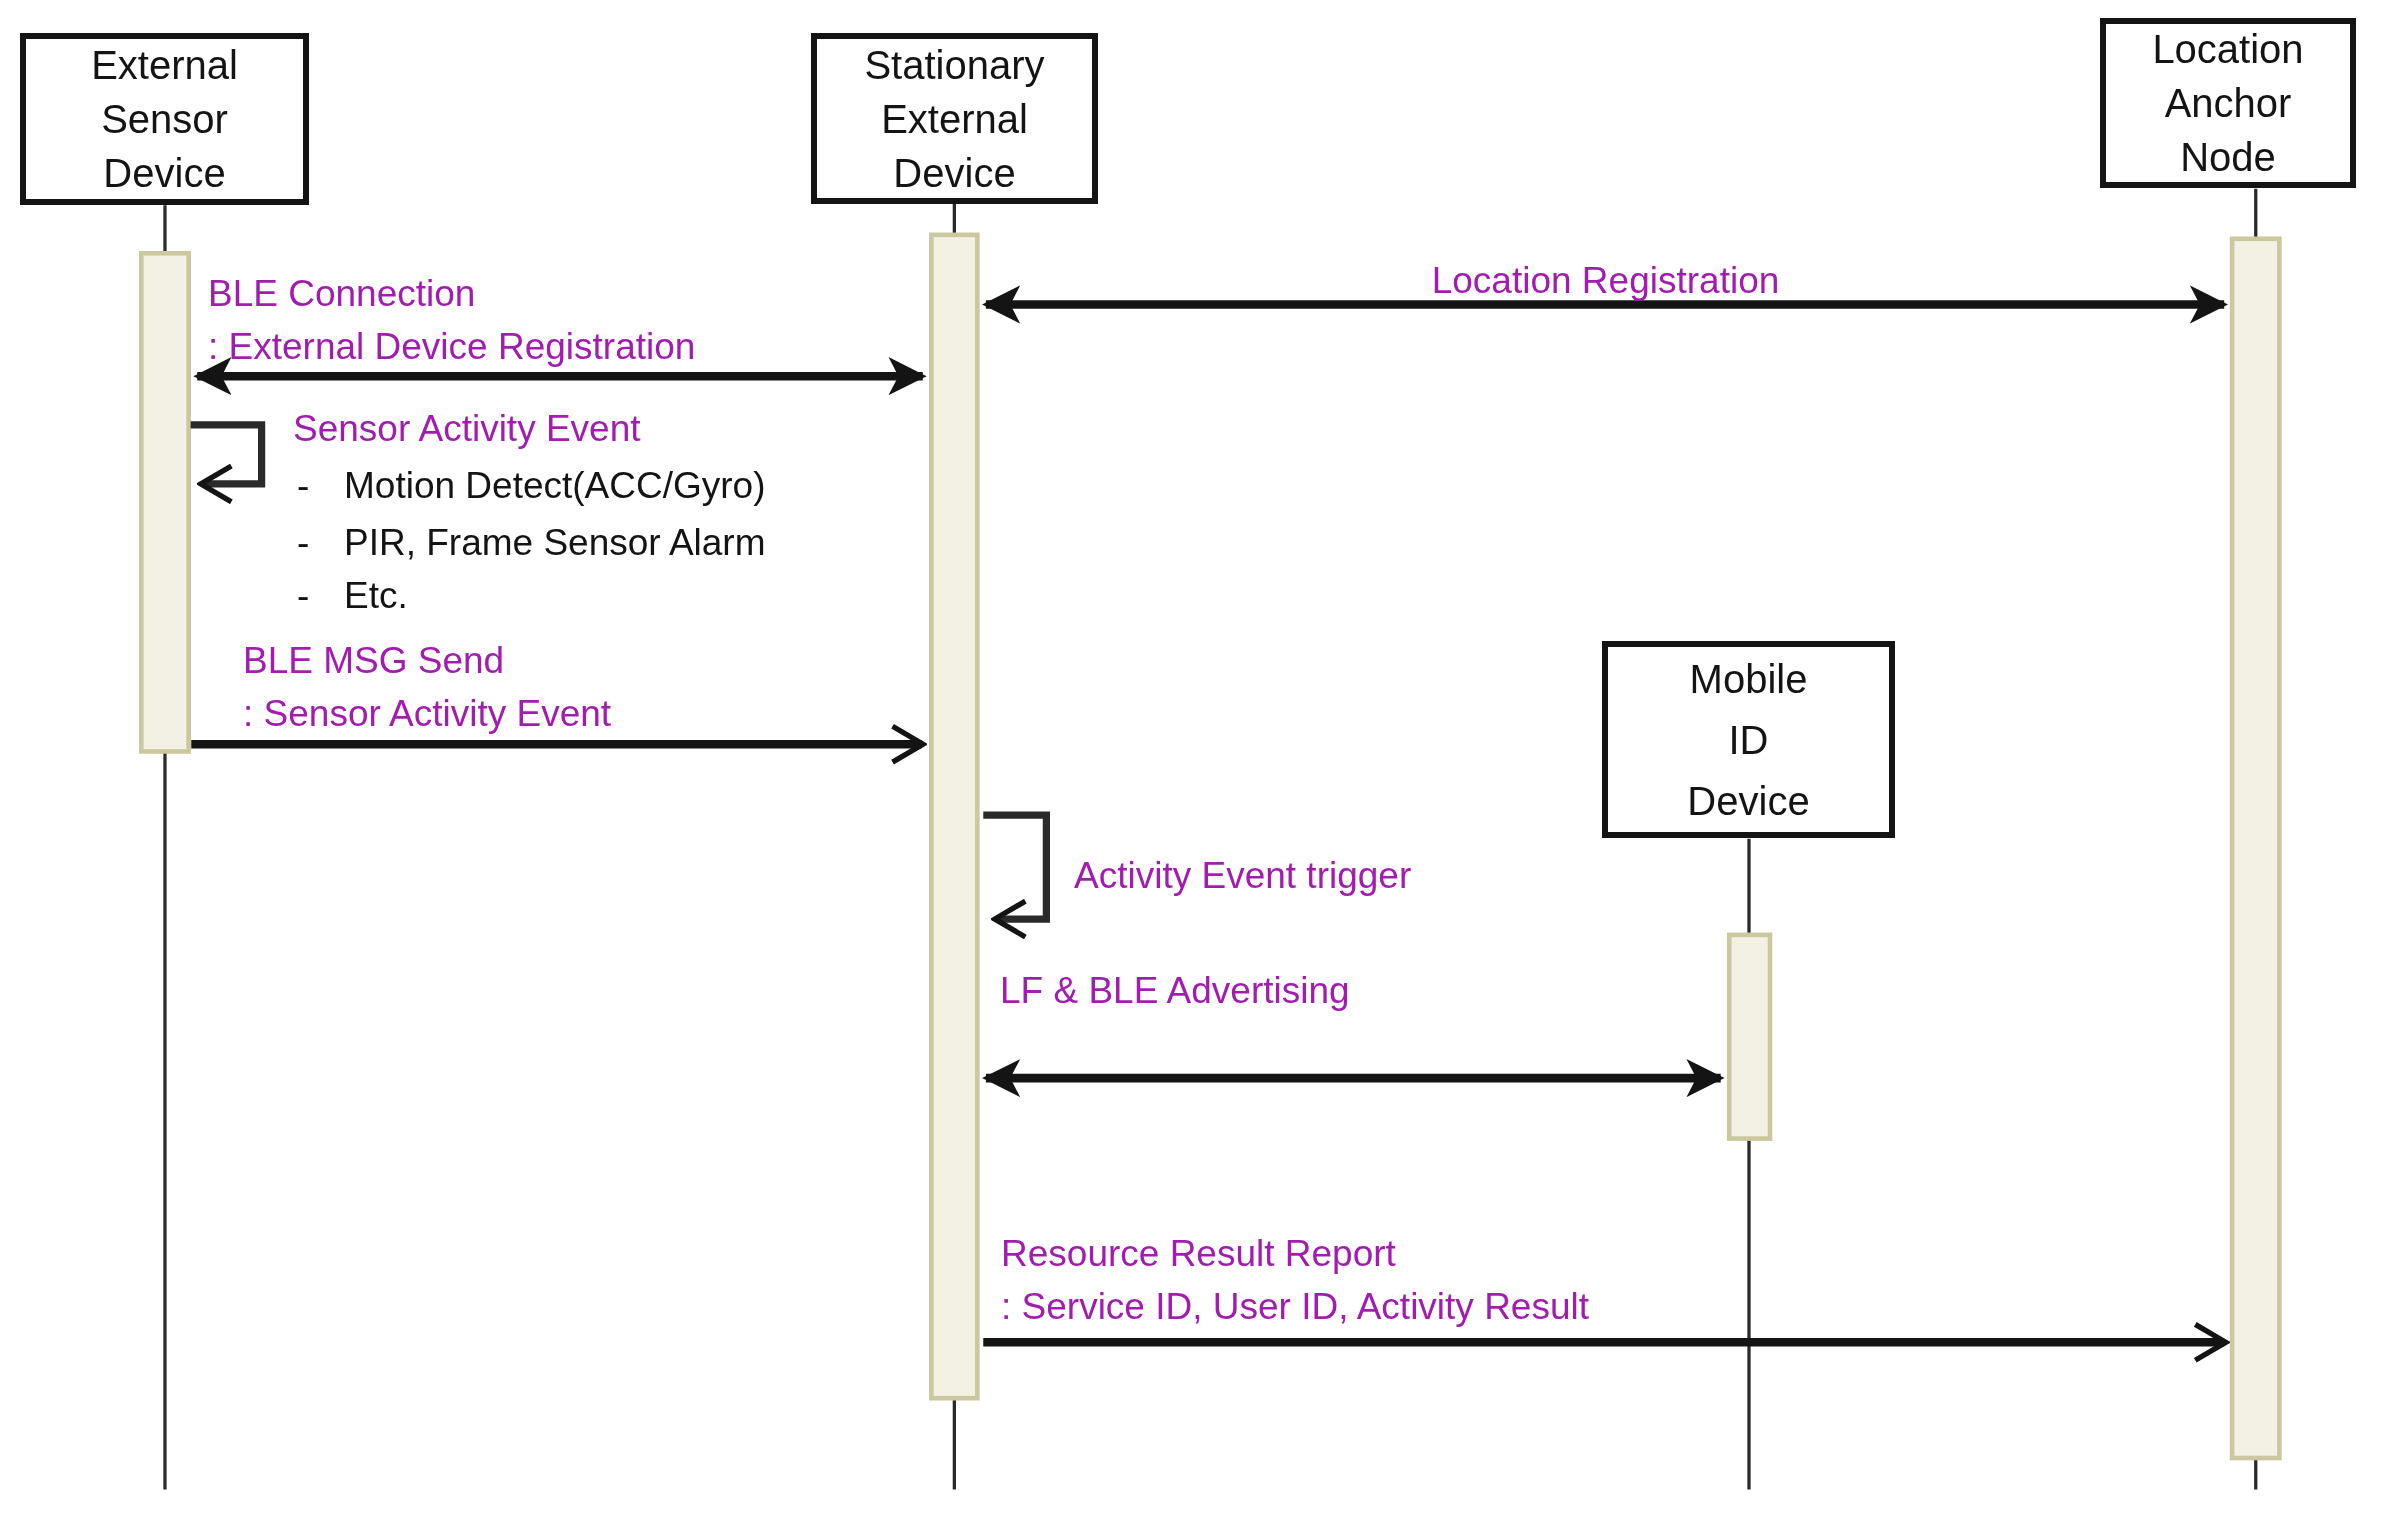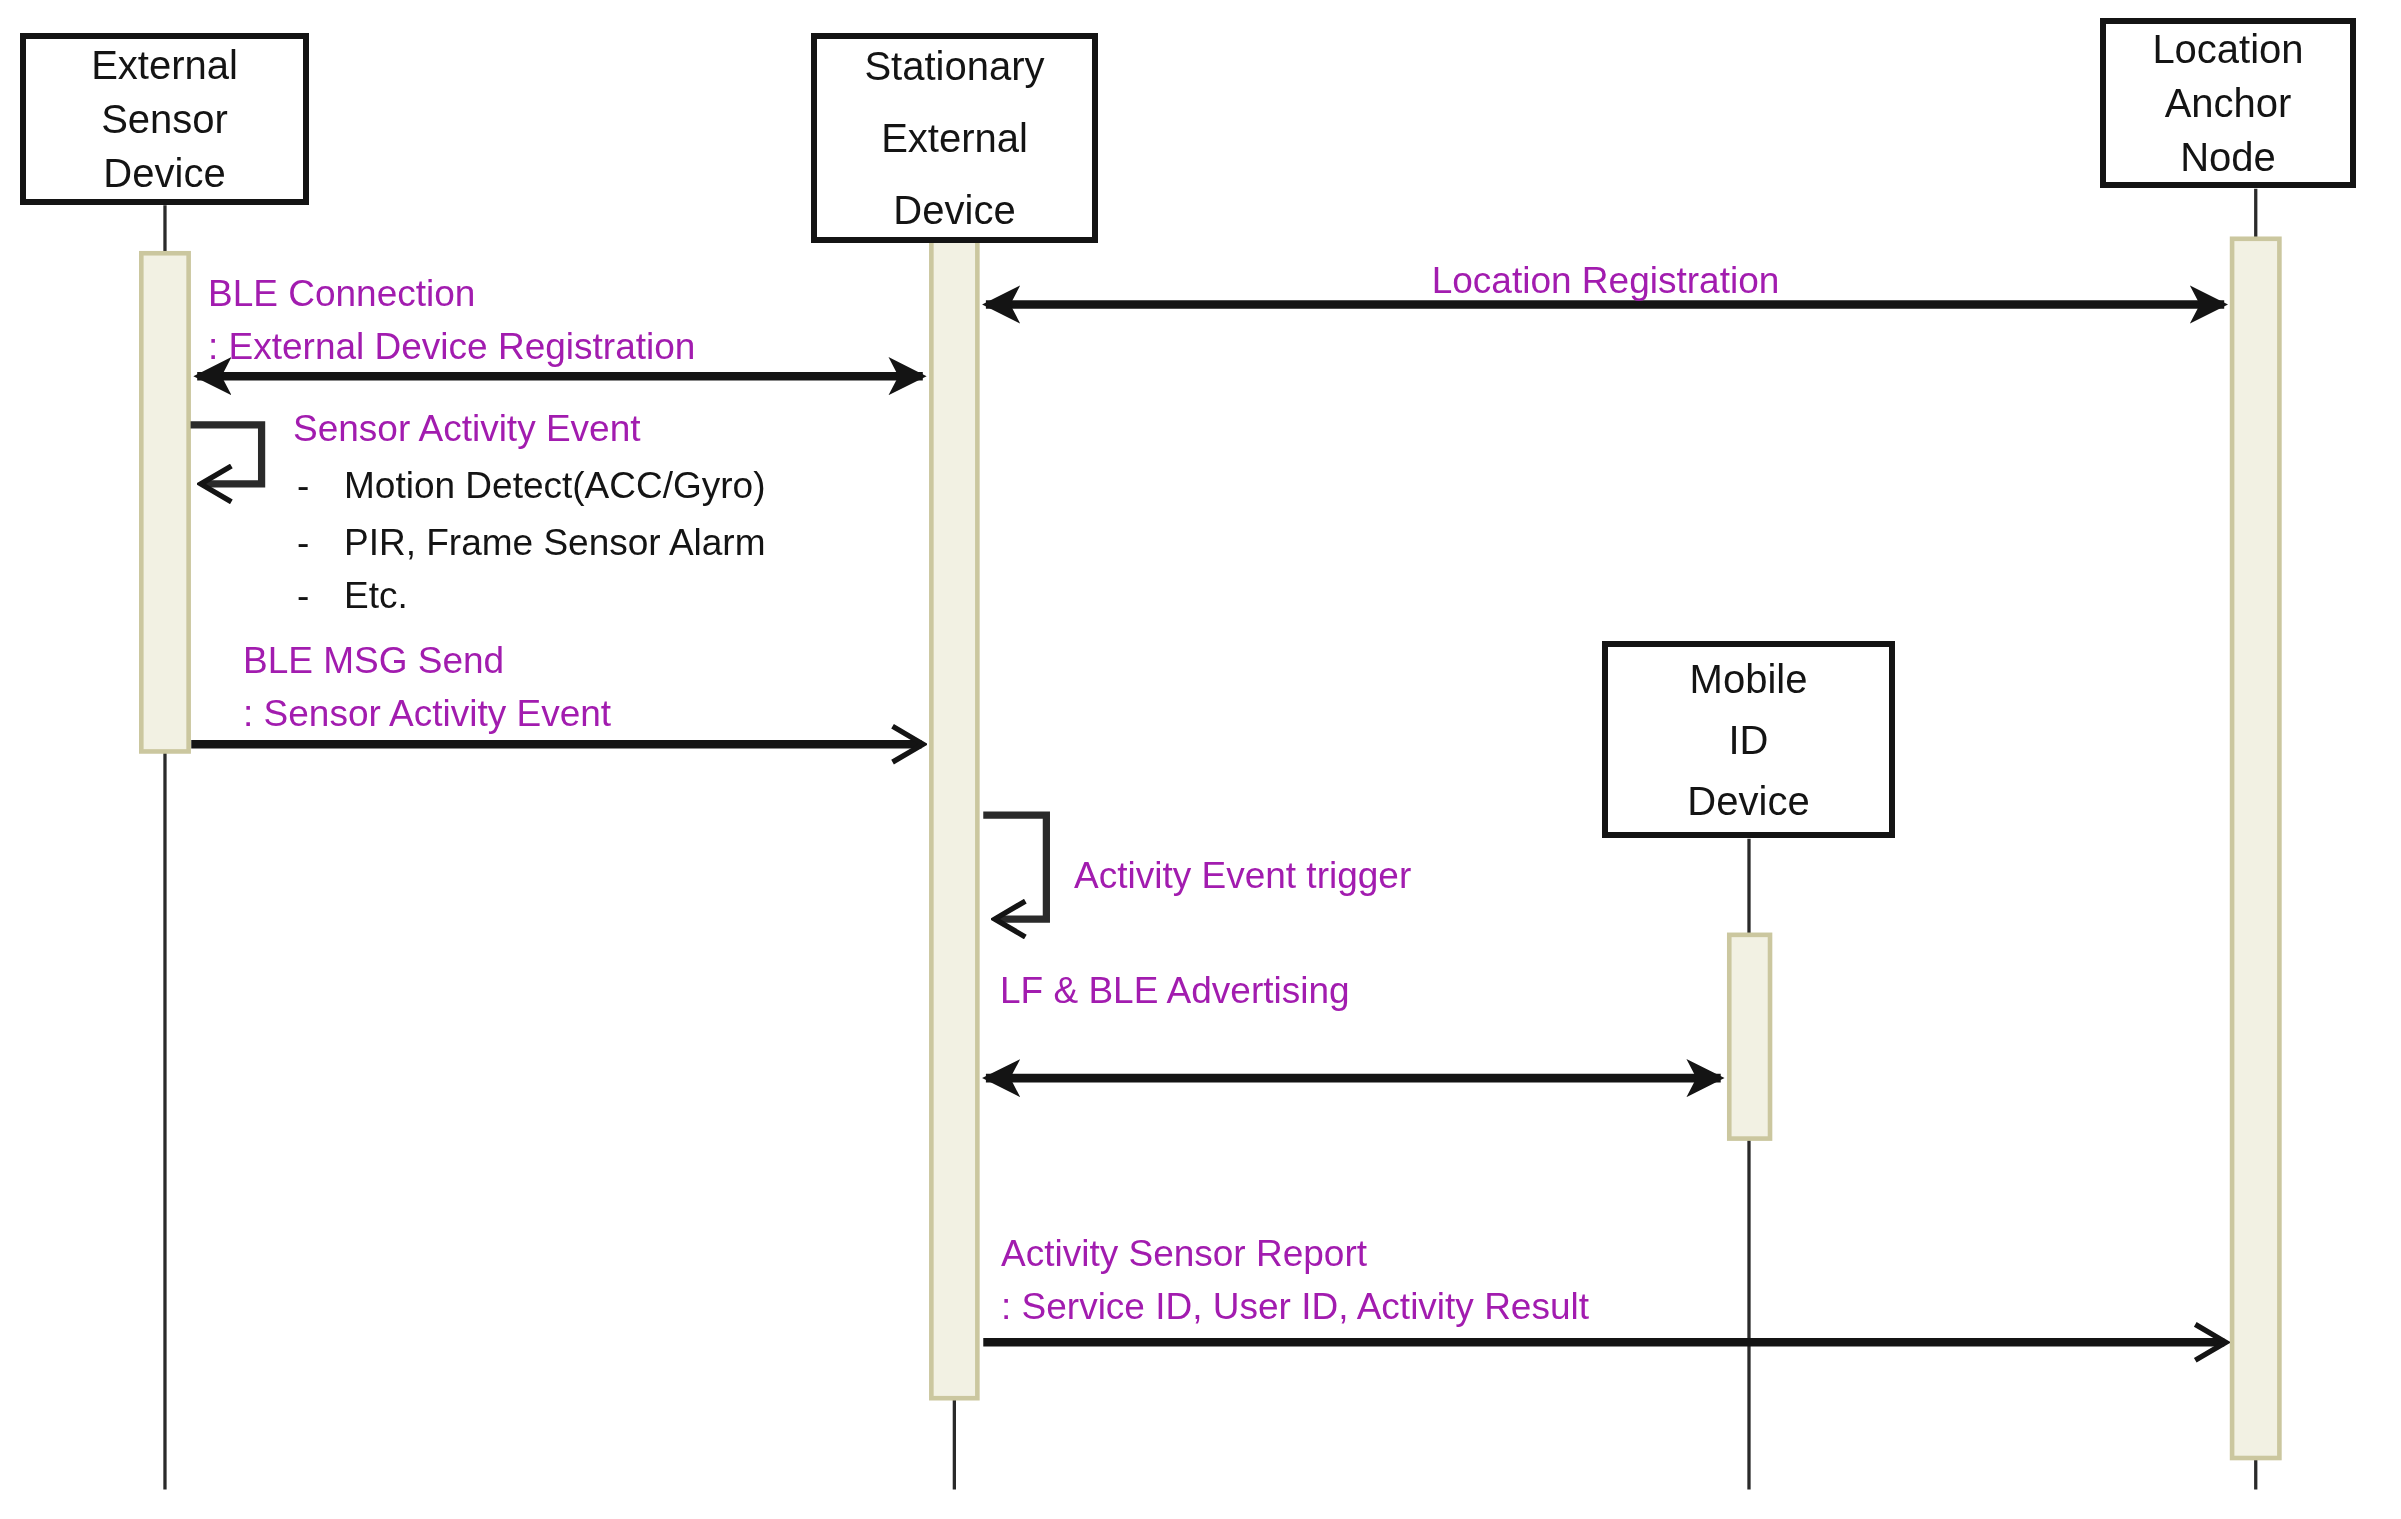--- a/index.html
+++ b/index.html
@@ -81,21 +81,21 @@
     <line x1="1500" y1="1640" x2="2618" y2="1640" stroke="#141414" stroke-width="13" marker-start="url(#m-solid)" marker-end="url(#m-solid)"></line>
     <line x1="1496" y1="2042" x2="3384" y2="2042" stroke="#141414" stroke-width="13" marker-end="url(#m-open)"></line>
   </svg>
 
   <div class="actor-box" style="left:20px;top:33px;width:289px;height:172px;">
     <span>External</span>
     <span>Sensor</span>
     <span>Device</span>
   </div>
 
-  <div class="actor-box" style="left:811px;top:33px;width:287px;height:210px;justify-content:space-between;">
+  <div class="actor-box" style="left:811px;top:33px;width:287px;height:171px;">
     <span>Stationary</span>
     <span>External</span>
     <span>Device</span>
   </div>
 
   <div class="actor-box" style="left:1602px;top:641px;width:293px;height:197px;gap:7px;">
     <span>Mobile</span>
     <span>ID</span>
     <span>Device</span>
   </div>
@@ -138,18 +138,18 @@
 
   <div class="msg-label" style="left:1074px;top:849px;">
     <span>Activity Event trigger</span>
   </div>
 
   <div class="msg-label" style="left:1000px;top:964px;">
     <span>LF &amp; BLE Advertising</span>
   </div>
 
   <div class="msg-label" style="left:1001px;top:1227px;">
-    <span>Activity Sensor Report</span>
+    <span>Resource Result Report</span>
     <span>: Service ID, User ID, Activity Result</span>
   </div>
 
 </div>
 
 
 </body></html>

